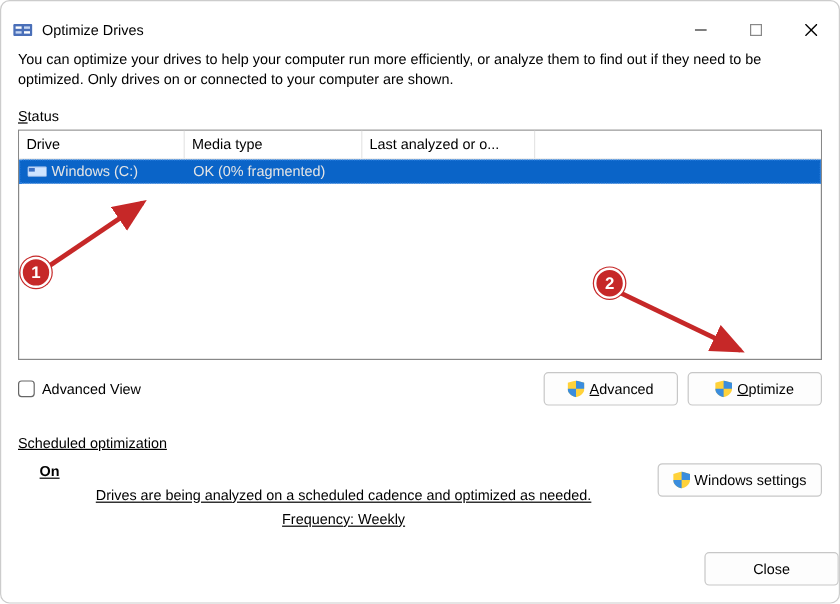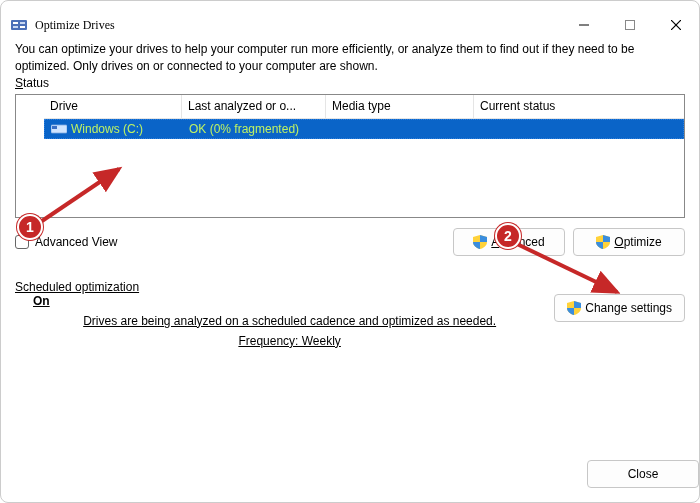--- a/index.html
+++ b/index.html
@@ -12,37 +12,35 @@
     background: #fff;
     border: 1px solid #ccc;
     border-radius: 8px;
     position: relative;
     overflow: hidden;
   }
   .titlebar {
     display: flex; align-items: center;
     height: 32px;
     padding: 16px 0 0 10px;
-    font-family: Liberation Serif, serif;
   }
   .titlebar .appicon { width: 16px; height: 16px; margin-right: 8px; }
   .titlebar .title { flex: 0 0 auto; }
   .titlebar .spacer { flex: 1; }
   .winbtn { width: 46px; height: 32px; display: flex; align-items: center; justify-content: center; color: #000; }
   .winbtn svg { display: block; }
   .content { padding: 8px 14px 0 14px; }
-  .intro { line-height: 1.45; }
+  .intro { line-height: 1.45; margin-bottom: 14px; }
   .section-label { margin-bottom: 4px; }
   .section-label .ul { text-decoration: underline; }
   .grid-wrap {
     border: 1px solid #888;
-    height: 124px;
+    height: 192px;
     position: relative;
     background: #fff;
-    padding-left: 28px;
   }
   .grid-head {
     display: flex;
     height: 24px;
     background: #fff;
     border-bottom: 1px solid #e5e5e5;
   }
   .gh {
     display: flex; align-items: center;
     padding-left: 6px;
@@ -50,21 +48,21 @@
     font-size: 12px;
   }
   .c1 { width: 138px; }
   .c2 { width: 148px; }
   .c3 { width: 144px; }
   .c4 { flex: 1; border-right: none; }
   .grid-row {
     display: flex;
     height: 20px;
     background: #0a64c8;
-    color: #bef264;
+    color: #e5e5e5;
     align-items: center;
     border: 1px dotted #2a7fe0;
   }
   .cell { display: flex; align-items: center; padding-left: 6px; font-size: 12px; }
   .drive-icon { width: 16px; height: 12px; margin-right: 4px; }
   .below-grid { display: flex; align-items: center; margin-top: 10px; justify-content: center; }
   .chk {
     width: 14px; height: 14px; border: 1px solid #666; border-radius: 3px;
     display: inline-block; margin-right: 6px; vertical-align: -3px; background: #fff;
   }
@@ -72,21 +70,21 @@
     height: 28px; min-width: 112px;
     border: 1px solid #c7c7c7; border-radius: 4px;
     background: #fdfdfd;
     display: inline-flex; align-items: center; justify-content: center;
     padding: 0 12px; font-size: 12px; color: #000;
     margin-left: 8px;
   }
   .btn .shield { width: 14px; height: 14px; margin-right: 4px; }
   .btn .ul { text-decoration: underline; }
   .sched { margin-top: 24px; text-decoration: underline; }
-  .sched-body { display: flex; }
+  .sched-body { display: flex; margin-top: 10px; }
   .sched-text { padding-left: 18px; flex: 1; }
   .sched-text .on { font-weight: 600; margin-bottom: 6px; }
   .sched-text .line { margin-bottom: 6px; text-align: center; }
   .footer {
     position: absolute; right: 0; bottom: 14px;
   }
   
   .overlay { position: absolute; inset: 0; pointer-events: none; }
   .bubble {
     position: absolute; width: 26px; height: 26px; border-radius: 50%;
@@ -134,28 +132,25 @@
 
   <div class="section-label">
     <span class="ul">S</span><span>tatus</span>
   </div>
 
   <div class="grid-wrap">
     <div class="grid-head">
       <div class="gh c1">
           <span>Drive</span>
         </div>
+      <div class="gh c2">
+          <span>Media type</span>
+        </div>
       <div class="gh c3">
           <span>Last analyzed or o...</span>
-        </div>
-      <div class="gh c2">
-          <span>Media type</span>
-        </div>
-      <div class="gh c4">
-          <span>Current status</span>
         </div>
     </div>
     <div class="grid-row">
       <div class="cell c1">
         <span class="drive-icon">
           <svg viewBox="0 0 16 12">
               <rect x="0" y="2" width="16" height="8" rx="1" fill="#cfe4ff" stroke="#7fa8e0" stroke-width="0.8"></rect>
               <rect x="1" y="3" width="5" height="3" fill="#3a6fc4"></rect>
             </svg>
         </span>
@@ -206,21 +201,21 @@
       </div>
       <div>
         <div class="btn" style="min-width:130px">
           <span class="shield">
             <svg viewBox="0 0 14 14">
                 <path d="M7 0 L14 2 V7 C14 11 10 13.5 7 14 C4 13.5 0 11 0 7 V2 Z" fill="#ffd23a"></path>
                 <path d="M7 0 L14 2 V7 L7 7 Z" fill="#3a8dde"></path>
                 <path d="M7 7 L7 14 C4 13.5 0 11 0 7 Z" fill="#3a8dde"></path>
               </svg>
           </span>
-          <span>Change settings</span>
+          <span>Windows settings</span>
         </div>
       </div>
     </div>
   </div>
 </div>
 
 <div class="footer">
   <div class="btn" style="min-width:112px">
     <span>Close</span>
   </div>

